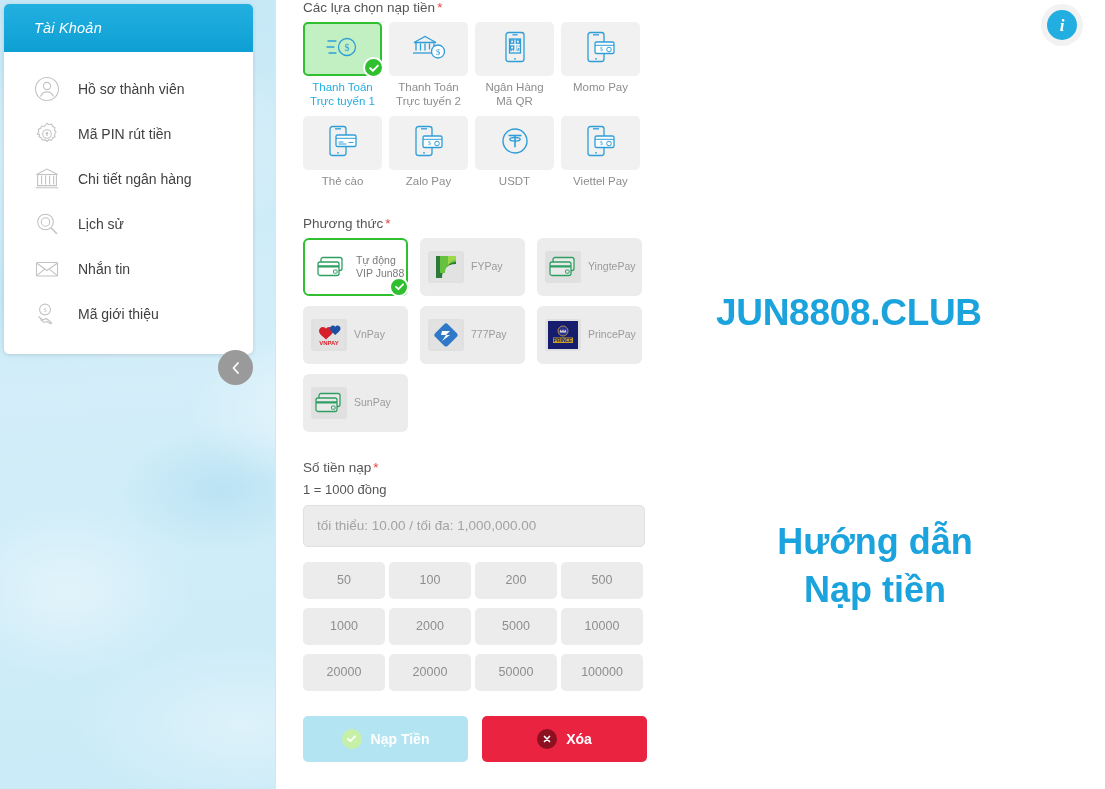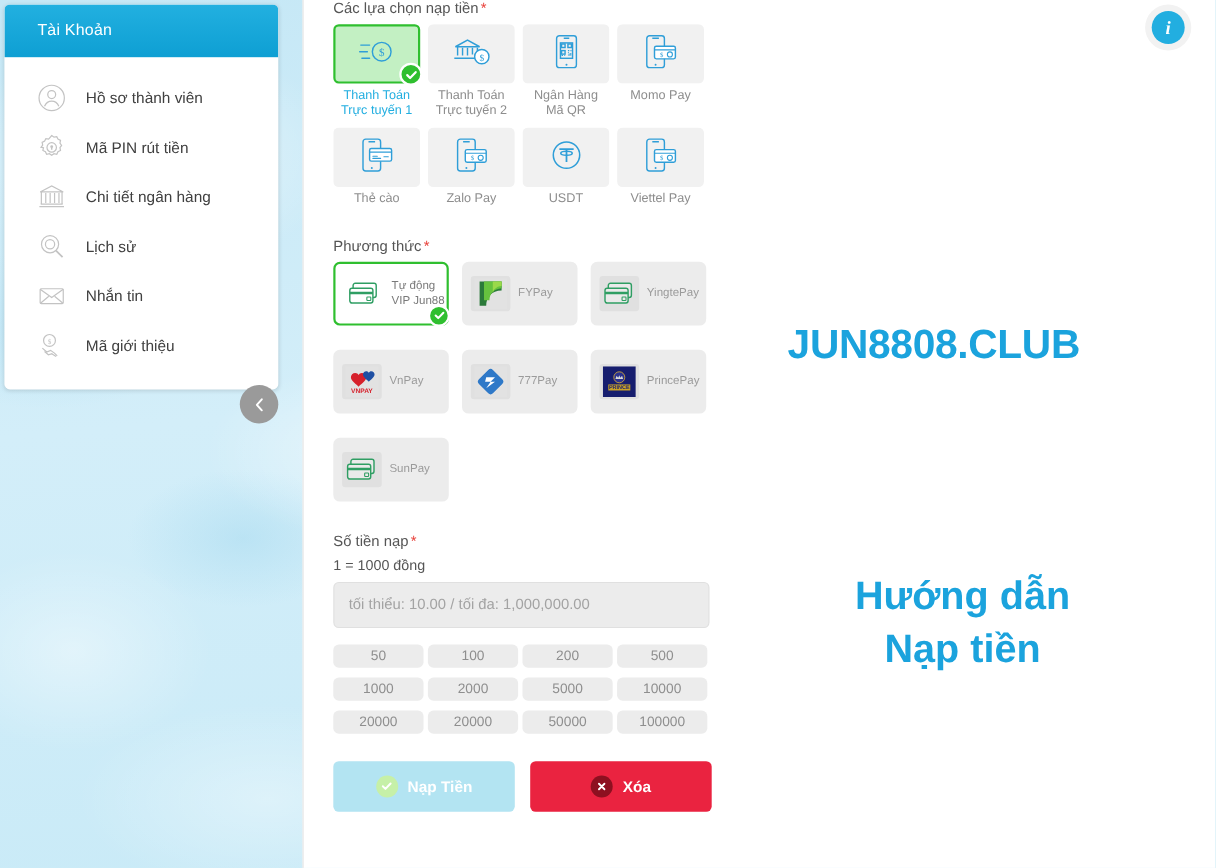--- a/index.html
+++ b/index.html
@@ -48,21 +48,21 @@
     z-index: 5;
     overflow: hidden;
   }
   #sidebar-header {
     height: 48px;
     background: linear-gradient(180deg, #22b0e0 0%, #0e9fd3 100%);
     display: flex; align-items: center;
     padding-left: 30px;
   }
   #sidebar-header .title {
-    color: #ffffff; font-size: 14.5px; letter-spacing: .2px;
+    color: #ffffff; font-size: 14.5px; letter-spacing: .2px; font-style: italic;
   }
   #sidebar-list { padding: 14px 0 18px 0; }
   .side-item {
     display: flex; align-items: center;
     height: 45px;
     padding-left: 28px;
     cursor: pointer;
   }
   .side-item .ico {
     width: 30px; height: 30px; flex: 0 0 30px;
@@ -141,21 +141,21 @@
   .chan.sel .cap { color: #22aee0; }
   .check {
     position: absolute; right: -4px; bottom: -4px;
     width: 21px; height: 21px; border-radius: 50%;
     background: #2fbf2f; border: 2px solid #fff;
     display: flex; align-items: center; justify-content: center;
   }
   .check svg { display: block; }
 
   
-  .meth-grid { display: flex; flex-wrap: wrap; gap: 22px 12px; }
+  .meth-grid { display: flex; flex-wrap: wrap; gap: 10px 12px; }
   .meth {
     width: 105px; height: 58px;
     border-radius: 6px;
     background: #ececec;
     display: flex; align-items: center;
     padding-left: 8px;
     position: relative;
     cursor: pointer;
   }
   .meth.sel {
@@ -196,21 +196,21 @@
   }
   #amount-input::placeholder { color: #a3a3a3; }
 
   .amt-grid {
     display: grid;
     grid-template-columns: repeat(4, 82px);
     gap: 9px 4px;
     margin-top: 15px;
   }
   .amt {
-    height: 21px; border-radius: 5px;
+    height: 37px; border-radius: 5px;
     background: #ececec;
     border: none;
     font-family: "Liberation Sans", sans-serif;
     font-size: 12.5px; color: #8e8e8e;
     cursor: pointer;
   }
 
   
   .actions { display: flex; gap: 14px; margin-top: 25px; }
   .btn {

